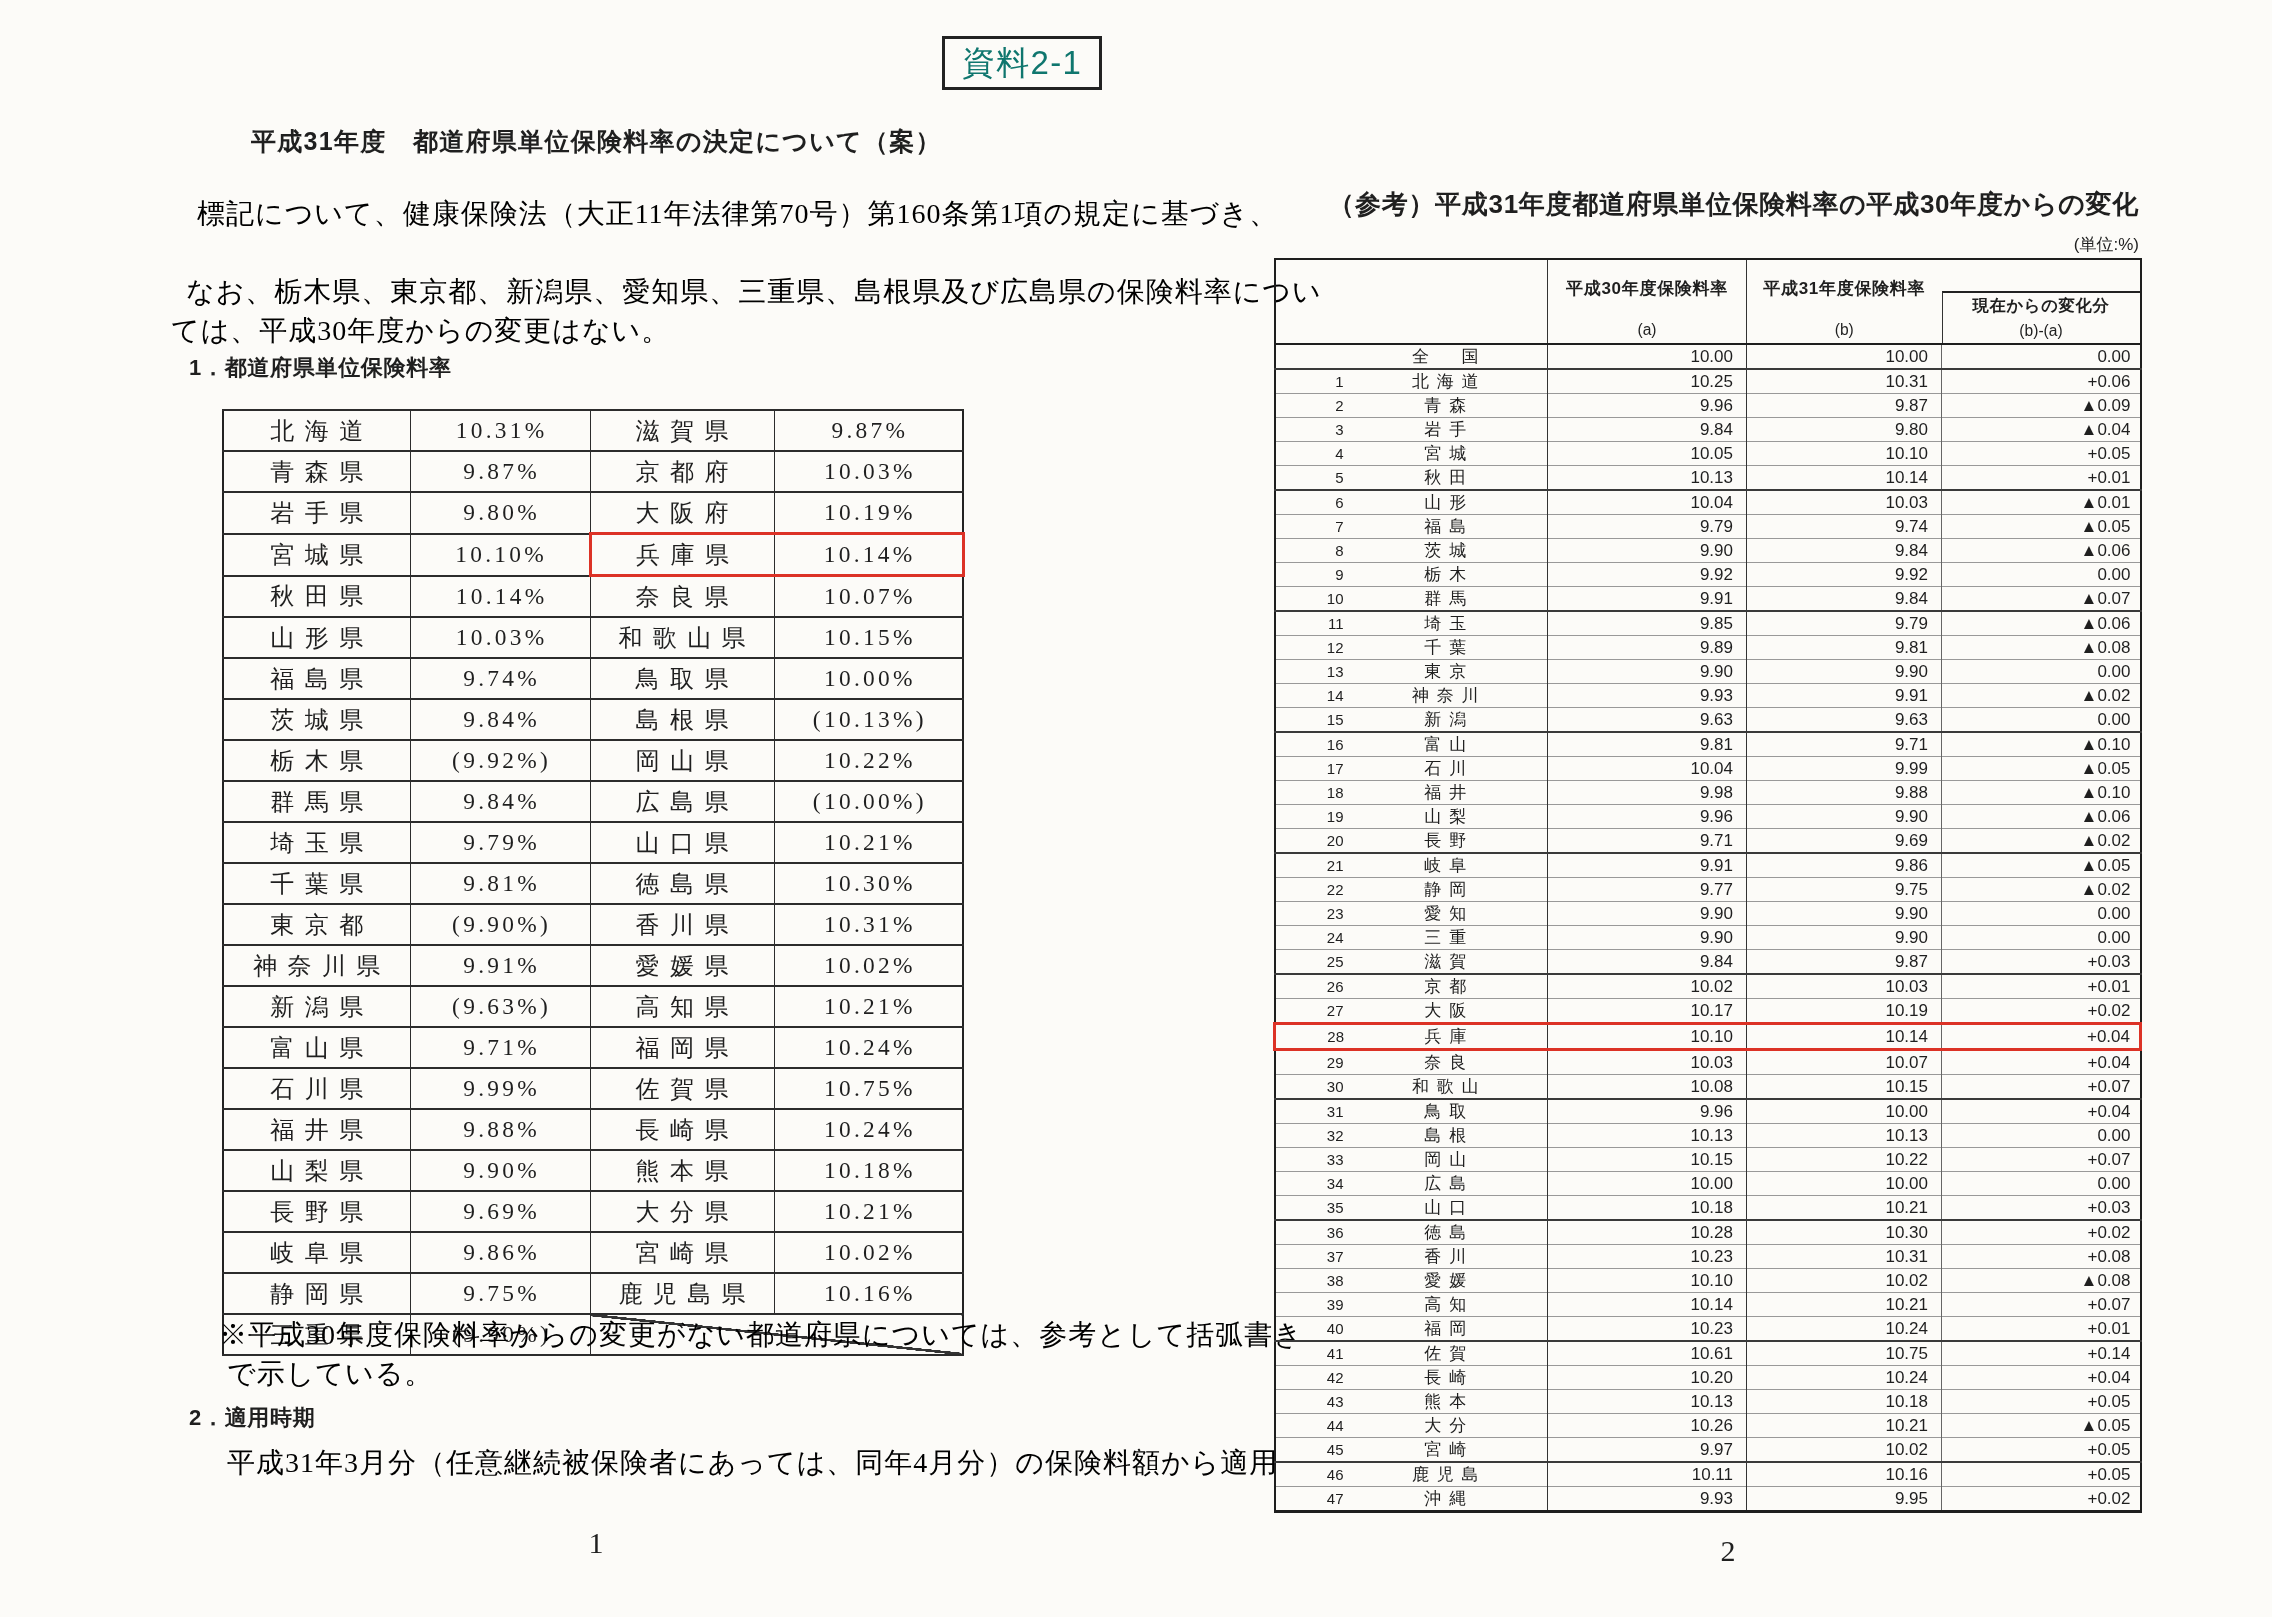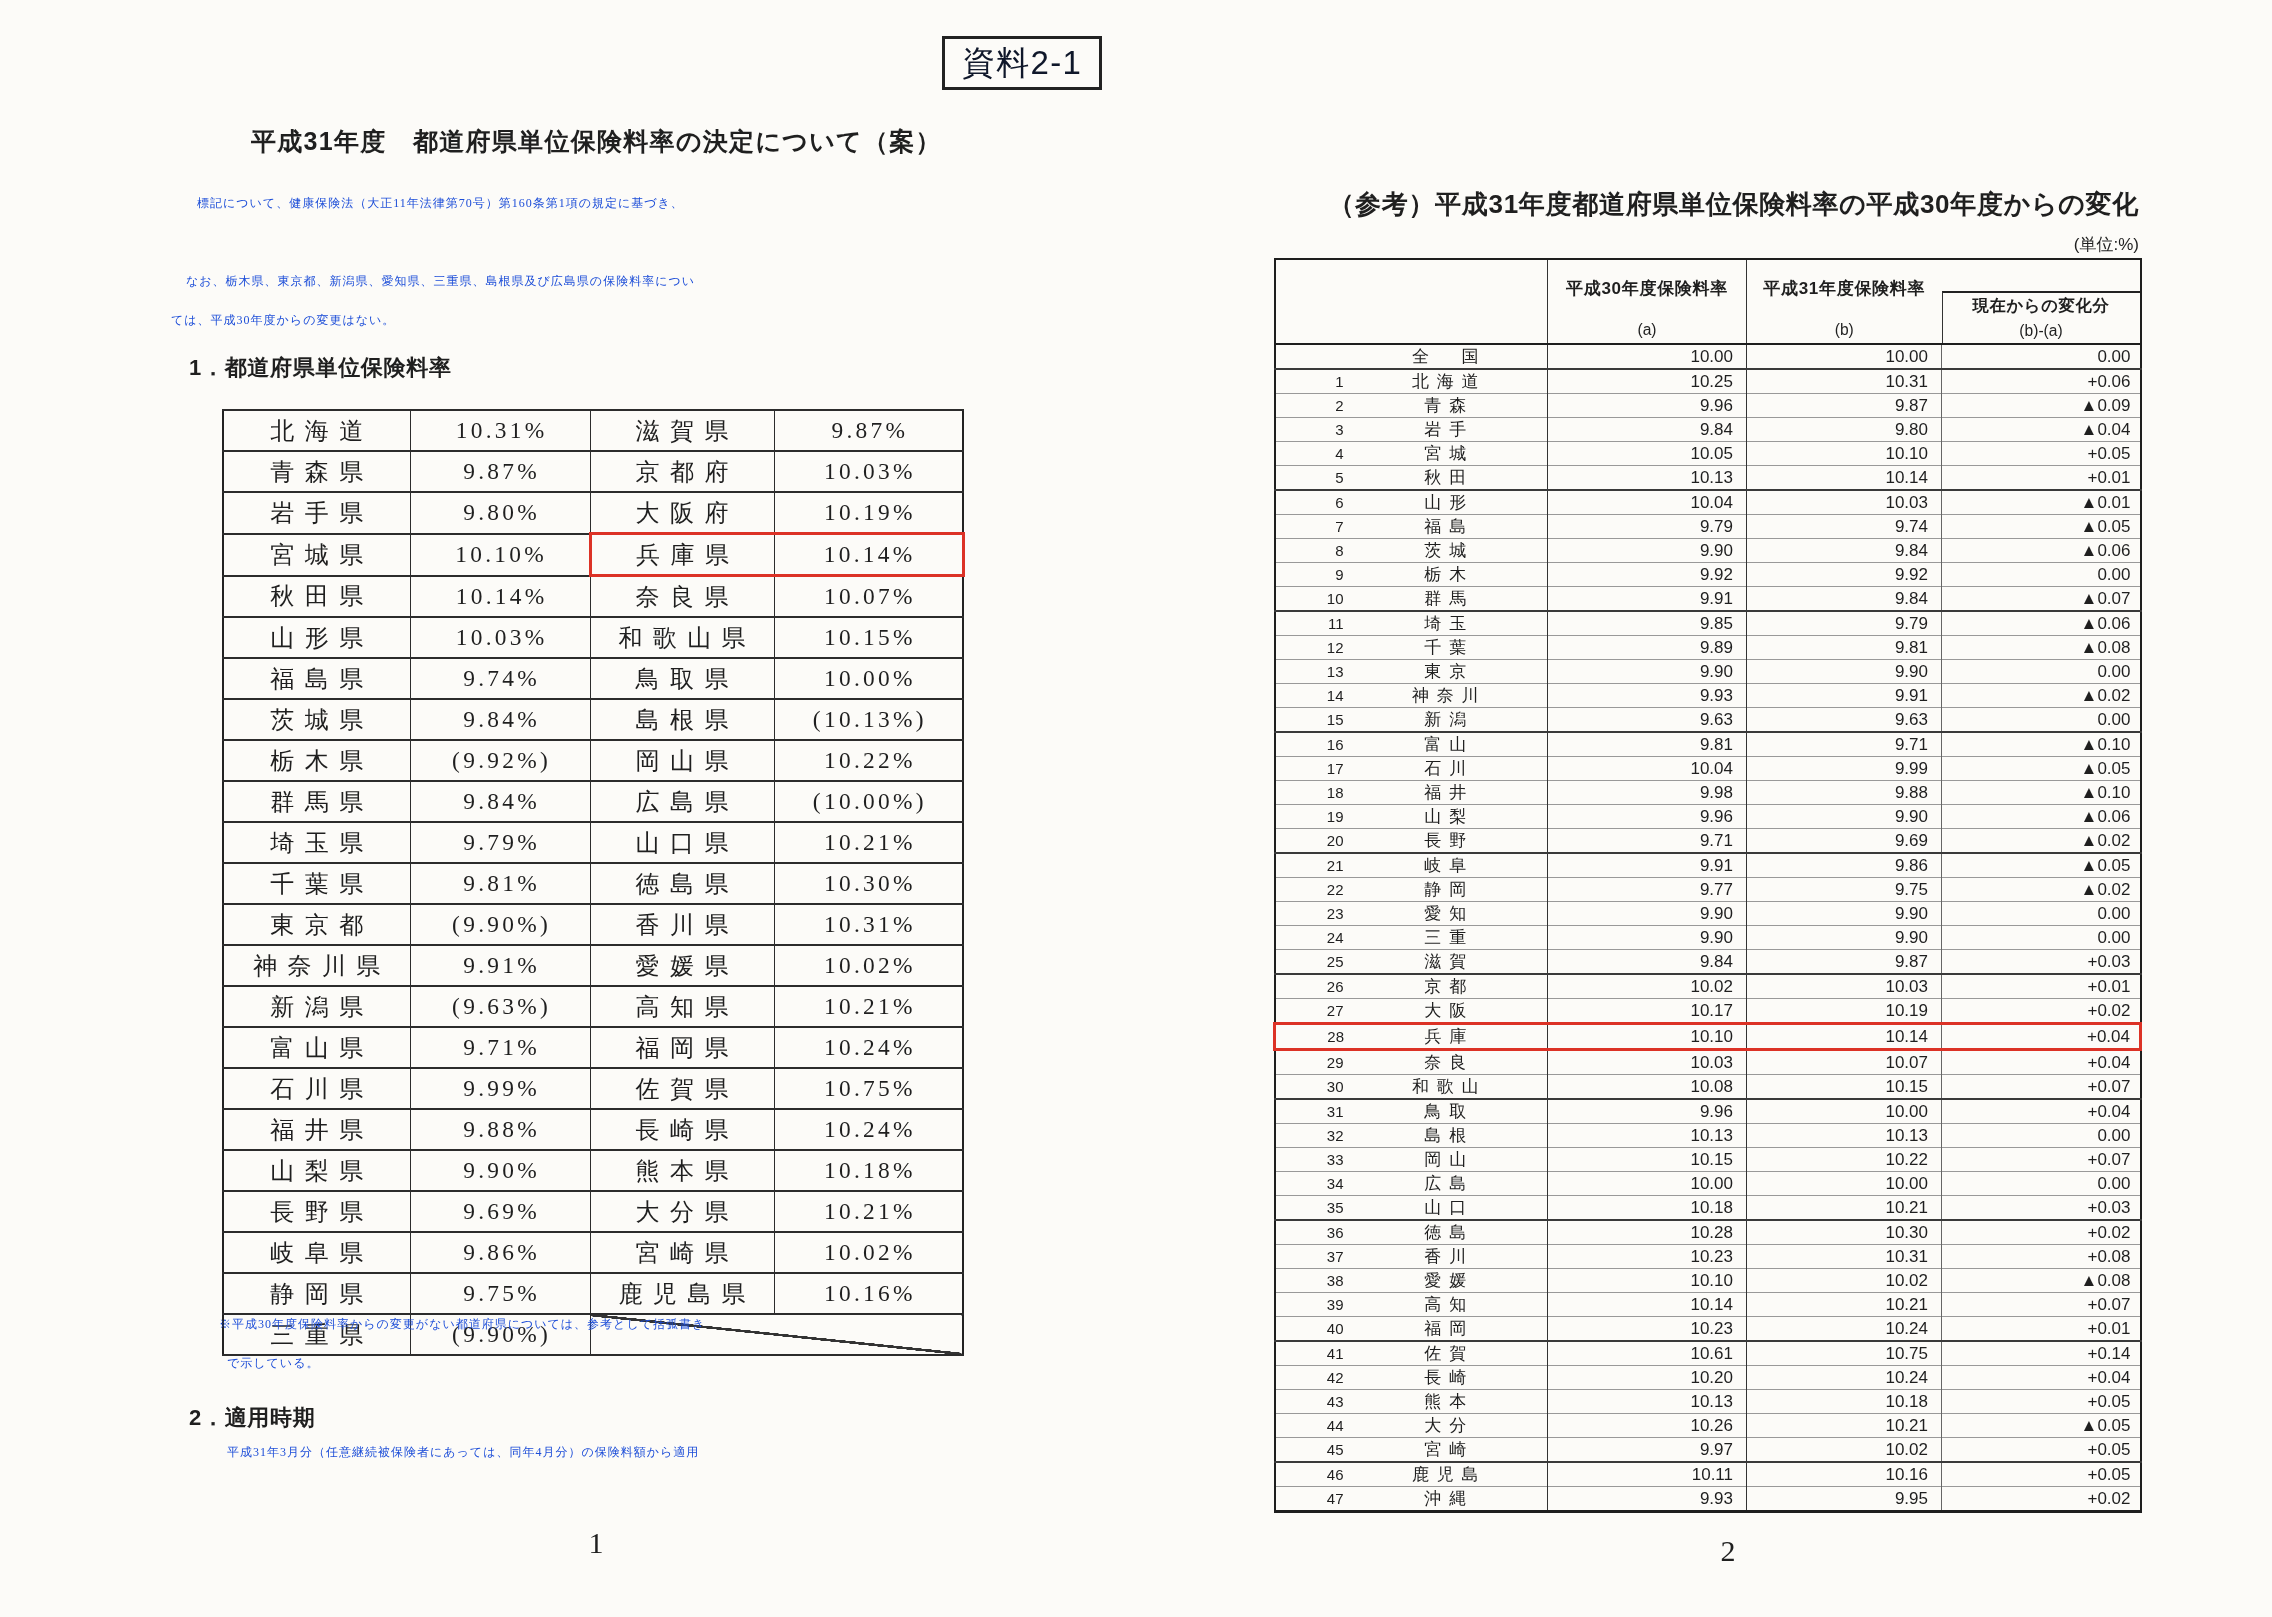--- a/index.html
+++ b/index.html
@@ -10,24 +10,24 @@
     font-family:"Liberation Serif", serif;
   }
   .abs { position:absolute; }
   .gothic { font-family:"Liberation Sans", sans-serif; }
 
   
   .doc-label {
     left:942px; top:36px; width:160px; height:54px;
     border:3.3px solid #222; box-sizing:border-box;
     display:flex; align-items:center; justify-content:center;
-    font-size:33px; letter-spacing:1.3px; color:#0f172a;
+    font-size:33px; letter-spacing:1.3px; color:#0f766e;
   }
   .h1 { left:251px; top:125px; font-size:25px; font-weight:bold; letter-spacing:1.3px; }
-  .bodyline { font-size:12px; letter-spacing:1px; color:#1d4ed8; white-space:nowrap; }
+  .bodyline { font-size:28px; letter-spacing:1px; color:#000000; white-space:nowrap; }
   .p1l1 { left:197px; top:195px; }
   .p1l2 { left:171px; top:234px; }
   .p2l1 { left:186px; top:273px; }
   .p2l2 { left:171px; top:312px; }
   .sechead { font-size:22px; font-weight:600; letter-spacing:0.7px; }
   .sec1 { left:189px; top:353px; }
   .fn1 { left:219px; top:1316px; }
   .fn2 { left:227px; top:1355px; }
   .sec2 { left:189px; top:1403px; }
   .sec2body { left:227px; top:1444px; }

